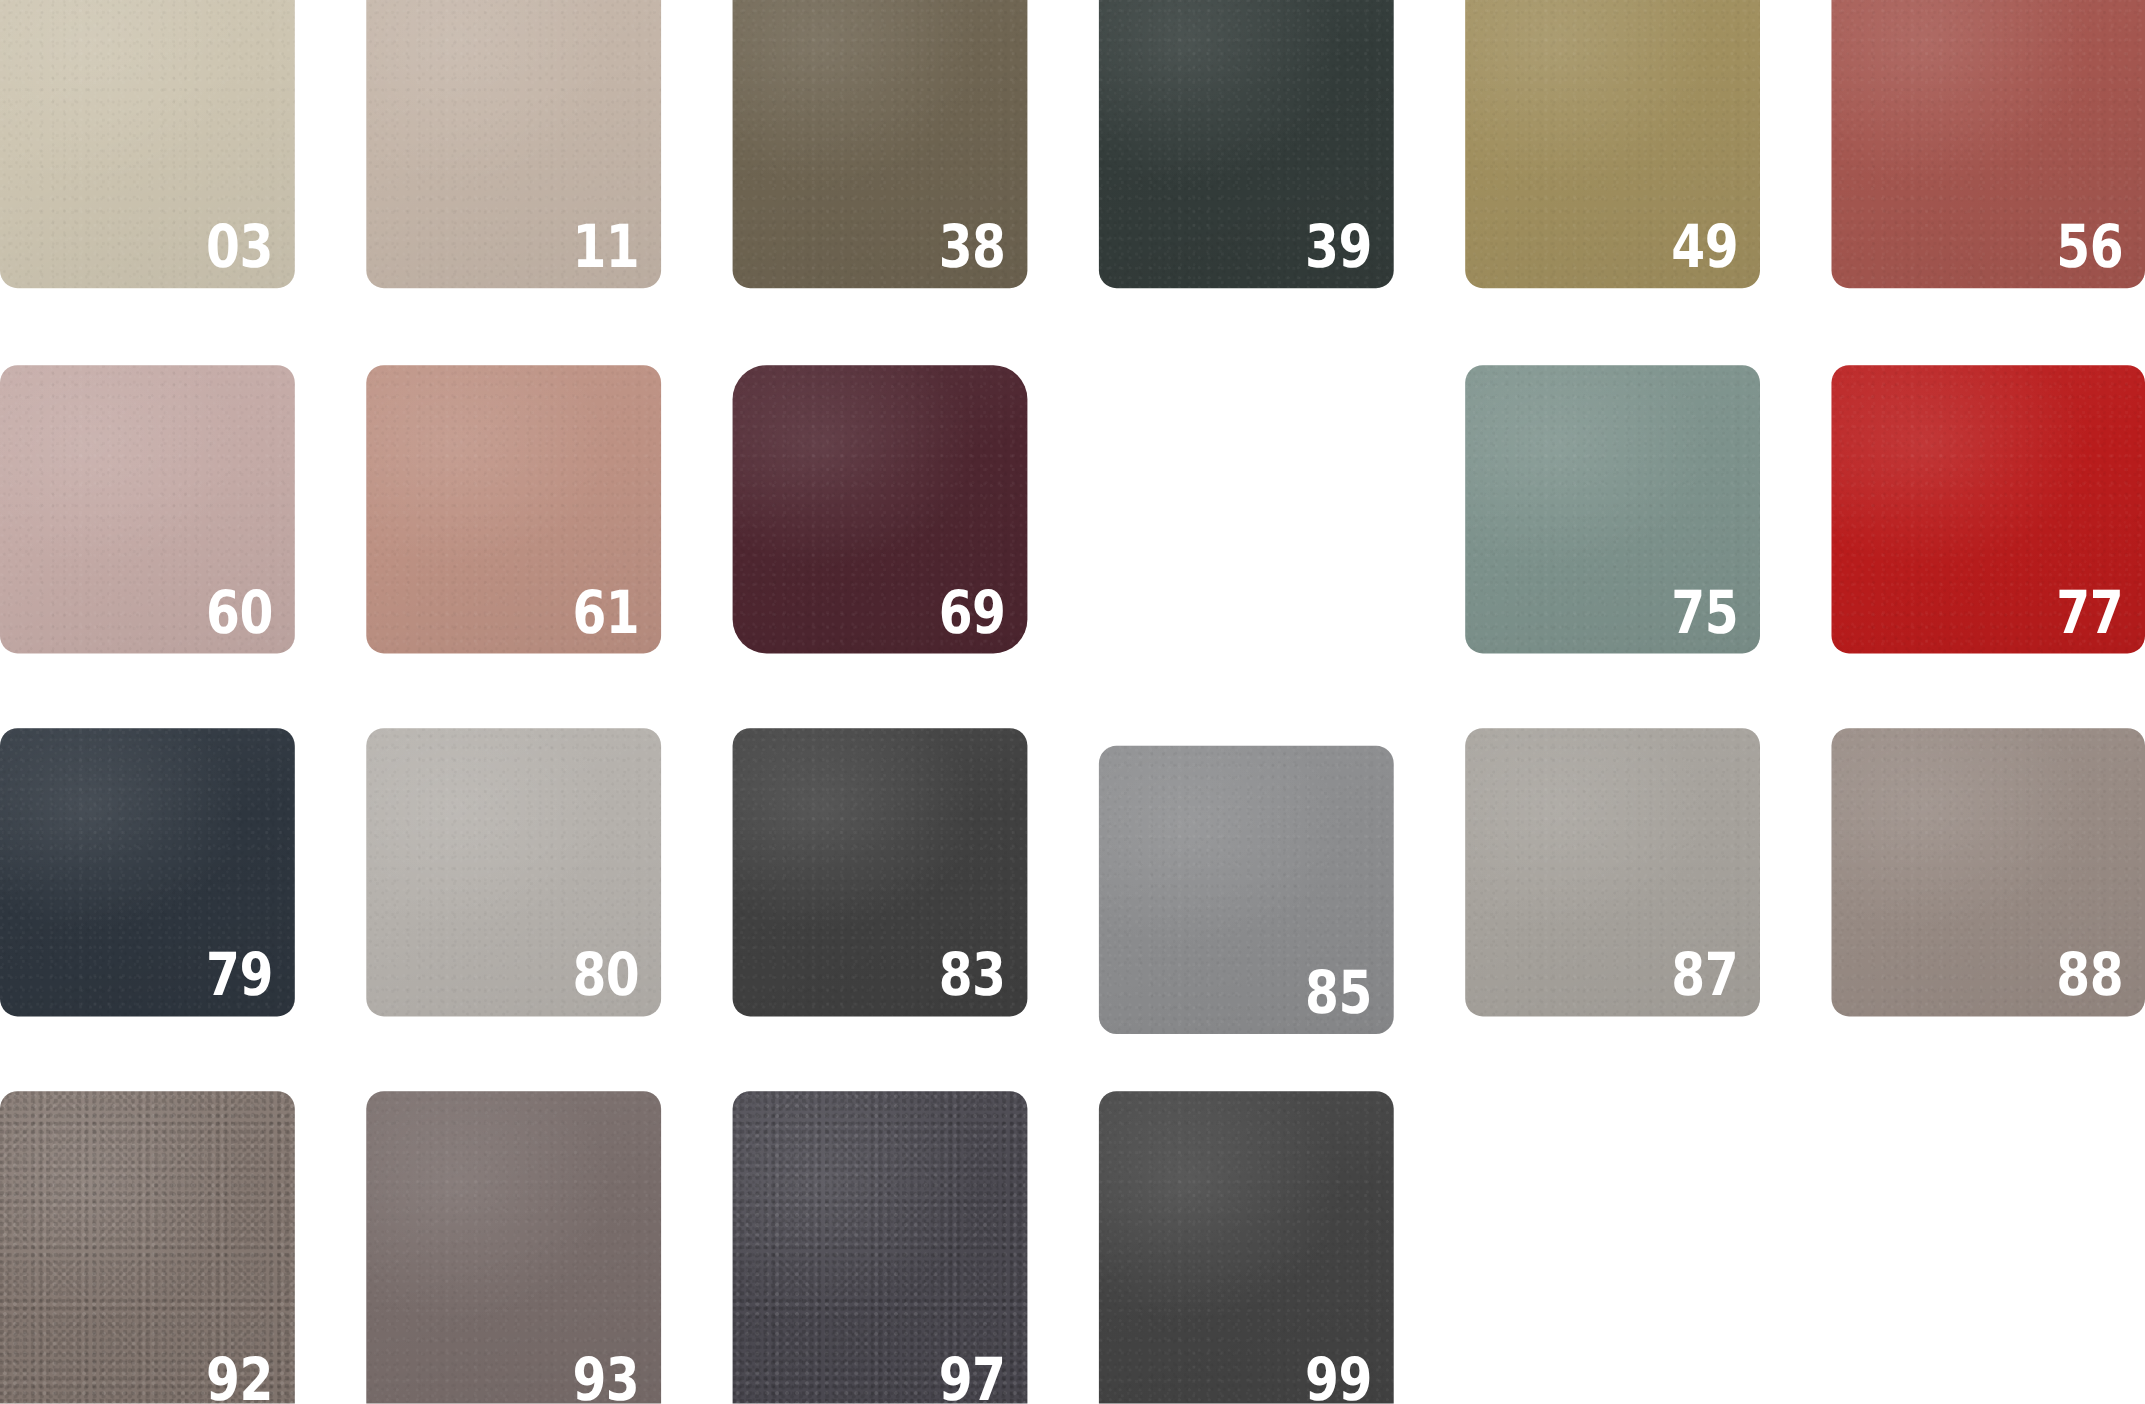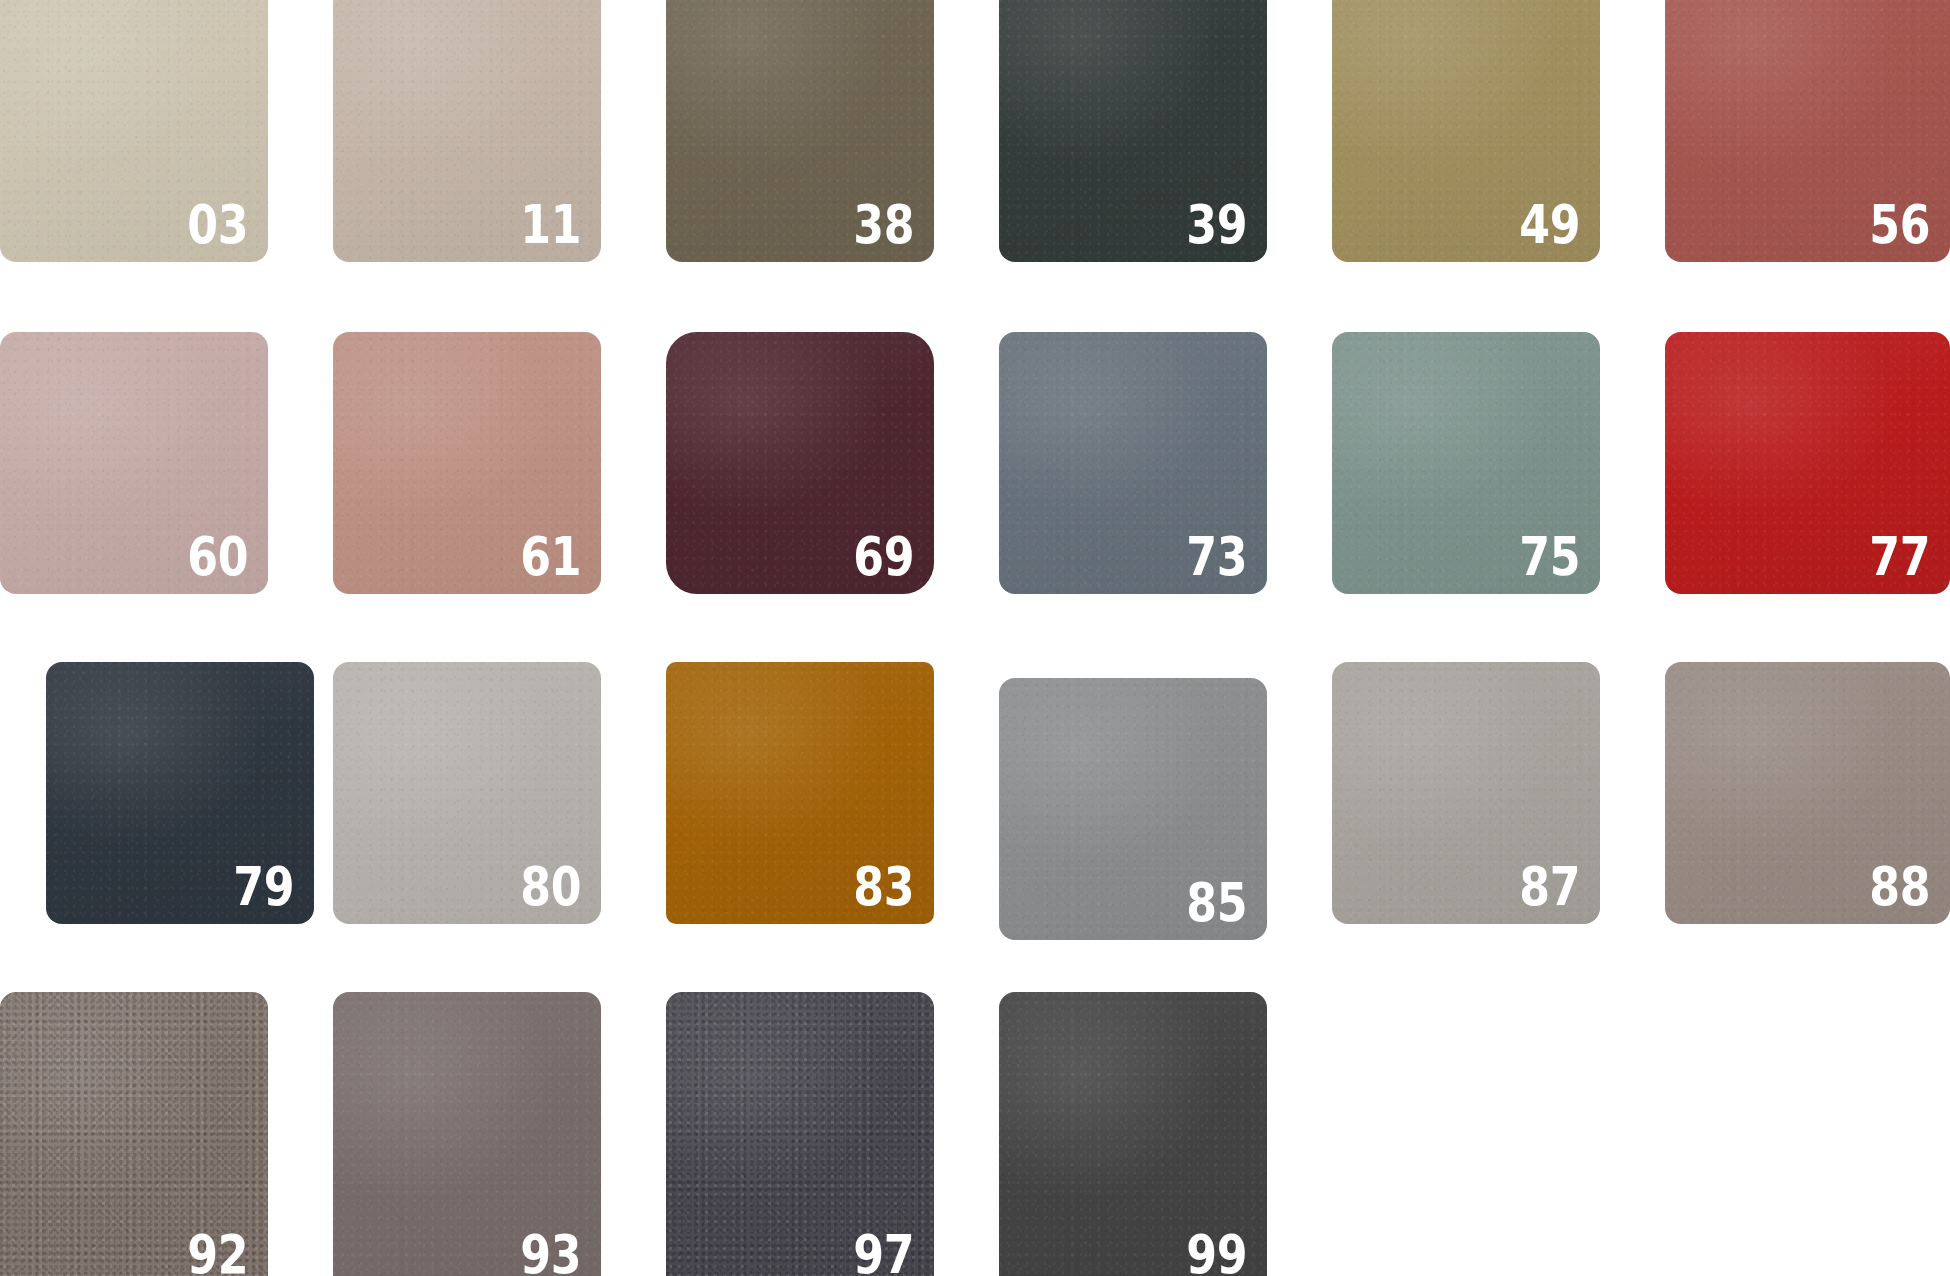--- a/index.html
+++ b/index.html
@@ -121,46 +121,41 @@
     <div class="swatch" style="left: 333px; top: 332px; width: 268px; height: 262px; background: rgb(189, 145, 131);">
       <div class="sheen"></div>
       <div class="grain"></div>
       <div class="swatch-number" style="color: rgb(255, 255, 255);">61</div>
     </div>
     <div class="swatch" style="left: 666px; top: 332px; width: 268px; height: 262px; background: rgb(78, 38, 48); border-radius: 31px;">
       <div class="sheen"></div>
       <div class="grain"></div>
       <div class="swatch-number" style="color: rgb(255, 255, 255);">69</div>
     </div>
-    <div class="swatch" style="left: 999px; top: 332px; width: 268px; height: 262px; background: rgb(102, 112, 122);">
-      <div class="sheen"></div>
-      <div class="grain"></div>
-      <div class="swatch-number" style="color: rgb(255, 255, 255);">73</div>
-    </div>
     <div class="swatch" style="left: 1332px; top: 332px; width: 268px; height: 262px; background: rgb(125, 146, 140);">
       <div class="sheen"></div>
       <div class="grain"></div>
       <div class="swatch-number" style="color: rgb(255, 255, 255);">75</div>
     </div>
     <div class="swatch" style="left: 1665px; top: 332px; width: 285px; height: 262px; background: #b91c1c;">
       <div class="sheen"></div>
       <div class="grain"></div>
       <div class="swatch-number" style="color: rgb(255, 255, 255);">77</div>
     </div>
-    <div class="swatch" style="left: 0px; top: 662px; width: 268px; height: 262px; background: rgb(46, 54, 63); margin-left: 46px;">
+    <div class="swatch" style="left: 0px; top: 662px; width: 268px; height: 262px; background: rgb(46, 54, 63);">
       <div class="sheen"></div>
       <div class="grain"></div>
       <div class="swatch-number" style="color: rgb(255, 255, 255);">79</div>
     </div>
     <div class="swatch" style="left: 333px; top: 662px; width: 268px; height: 262px; background: rgb(181, 177, 172);">
       <div class="sheen"></div>
       <div class="grain"></div>
       <div class="swatch-number" style="color: rgb(255, 255, 255);">80</div>
     </div>
-    <div class="swatch" style="left: 666px; top: 662px; width: 268px; height: 262px; background: #a16207; border-radius: 10px;">
+    <div class="swatch" style="left: 666px; top: 662px; width: 268px; height: 262px; background: #404040;">
       <div class="sheen"></div>
       <div class="grain"></div>
       <div class="swatch-number" style="color: rgb(255, 255, 255);">83</div>
     </div>
     <div class="swatch" style="left: 999px; top: 662px; width: 268px; height: 262px; background: rgb(139, 140, 142); margin-top: 16px;">
       <div class="sheen"></div>
       <div class="grain"></div>
       <div class="swatch-number" style="color: rgb(255, 255, 255);">85</div>
     </div>
     <div class="swatch" style="left: 1332px; top: 662px; width: 268px; height: 262px; background: rgb(166, 162, 156); text-align: center;">

